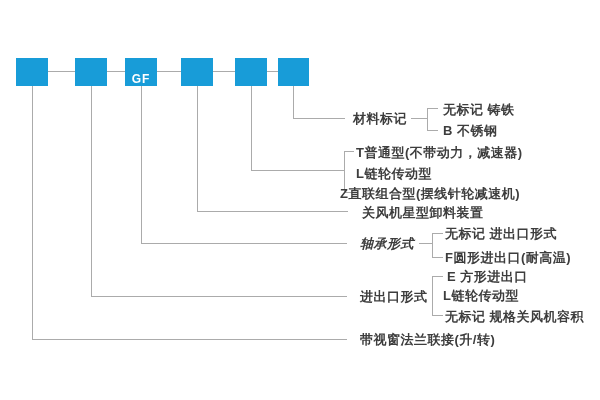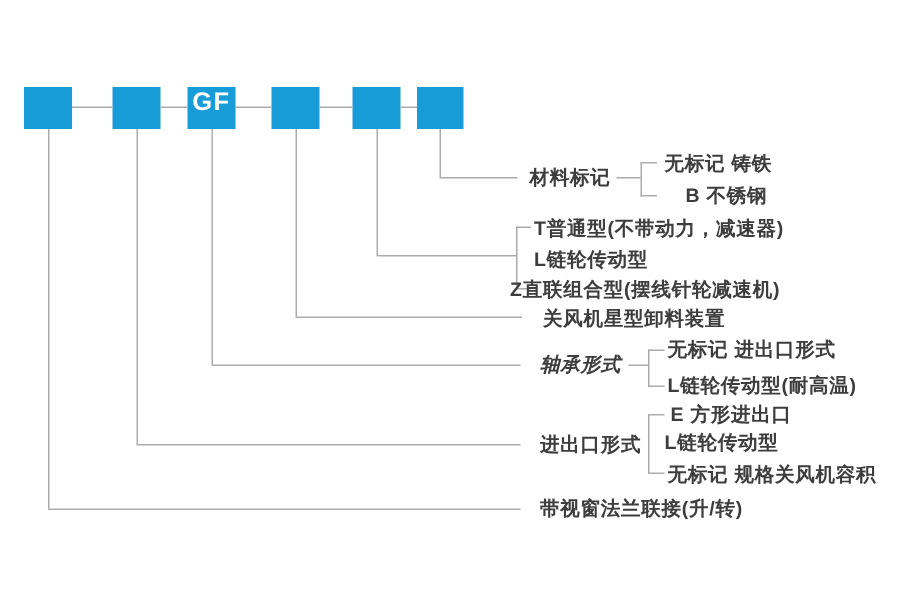--- a/index.html
+++ b/index.html
@@ -6,23 +6,23 @@
   #canvas{
     position:relative;
     width:600px;height:400px;
     background:#ffffff;
     overflow:hidden;
     font-family:"Liberation Sans","DejaVu Sans",sans-serif;
   }
   .code-box{
     position:absolute;
     background:#189cd8;
-    display:flex;align-items:flex-start;justify-content:center;
+    display:flex;align-items:flex-end;justify-content:center;
     color:#ffffff;
-    font-size:17px;font-weight:bold;letter-spacing:1px;
+    font-size:12px;font-weight:bold;letter-spacing:1px;
   }
   .hline{position:absolute;height:1px;background:#ababab;}
   .vline{position:absolute;width:1px;background:#ababab;}
   .lbl{
     position:absolute;
     transform:translateY(-50%);
     white-space:nowrap;
     color:#3d3d3d;
     font-size:13px;
     font-weight:bold;
@@ -77,38 +77,38 @@
 
   <div class="vline" style="left:32px;top:86px;height:253px;"></div>
   <div class="hline" style="left:32px;top:339px;width:315px;"></div>
 
   <div class="lbl" style="left:353px;top:118px;">材料标记</div>
   <div class="hline" style="left:411px;top:118px;width:16px;"></div>
   <div class="vline" style="left:427px;top:108px;height:23px;"></div>
   <div class="hline" style="left:427px;top:108px;width:11px;"></div>
   <div class="hline" style="left:427px;top:130px;width:11px;"></div>
   <div class="lbl" style="left:443px;top:109px;">无标记 铸铁</div>
-  <div class="lbl" style="left:457px;top:130px;">B 不锈钢</div>
+  <div class="lbl" style="left:443px;top:130px;">B 不锈钢</div>
 
   <div class="vline" style="left:344px;top:151px;height:42px;"></div>
   <div class="hline" style="left:344px;top:151px;width:10px;"></div>
   <div class="hline" style="left:344px;top:192px;width:10px;"></div>
   <div class="lbl" style="left:356px;top:152px;">T普通型(不带动力，减速器)</div>
   <div class="lbl" style="left:356px;top:173px;">L链轮传动型</div>
   <div class="lbl" style="left:340px;top:193px;">Z直联组合型(摆线针轮减速机)</div>
 
   <div class="lbl" style="left:362px;top:212px;">关风机星型卸料装置</div>
 
   <div class="lbl" style="left:360px;top:243px;font-style:italic;">轴承形式</div>
   <div class="hline" style="left:419px;top:243px;width:13px;"></div>
   <div class="vline" style="left:432px;top:233px;height:25px;"></div>
   <div class="hline" style="left:432px;top:233px;width:11px;"></div>
   <div class="hline" style="left:432px;top:257px;width:11px;"></div>
   <div class="lbl" style="left:445px;top:233px;">无标记 进出口形式</div>
-  <div class="lbl" style="left:445px;top:257px;">L链轮传动型(耐高温)</div>
+  <div class="lbl" style="left:445px;top:257px;">F圆形进出口(耐高温)</div>
 
   <div class="lbl" style="left:360px;top:296px;">进出口形式</div>
   <div class="vline" style="left:432px;top:276px;height:40px;"></div>
   <div class="hline" style="left:432px;top:276px;width:11px;"></div>
   <div class="hline" style="left:432px;top:315px;width:11px;"></div>
   <div class="lbl" style="left:447px;top:276px;">E 方形进出口</div>
   <div class="lbl" style="left:443px;top:295px;">L链轮传动型</div>
   <div class="lbl" style="left:445px;top:316px;">无标记 规格关风机容积</div>
 
   <div class="lbl" style="left:360px;top:339px;">带视窗法兰联接(升/转)</div>

